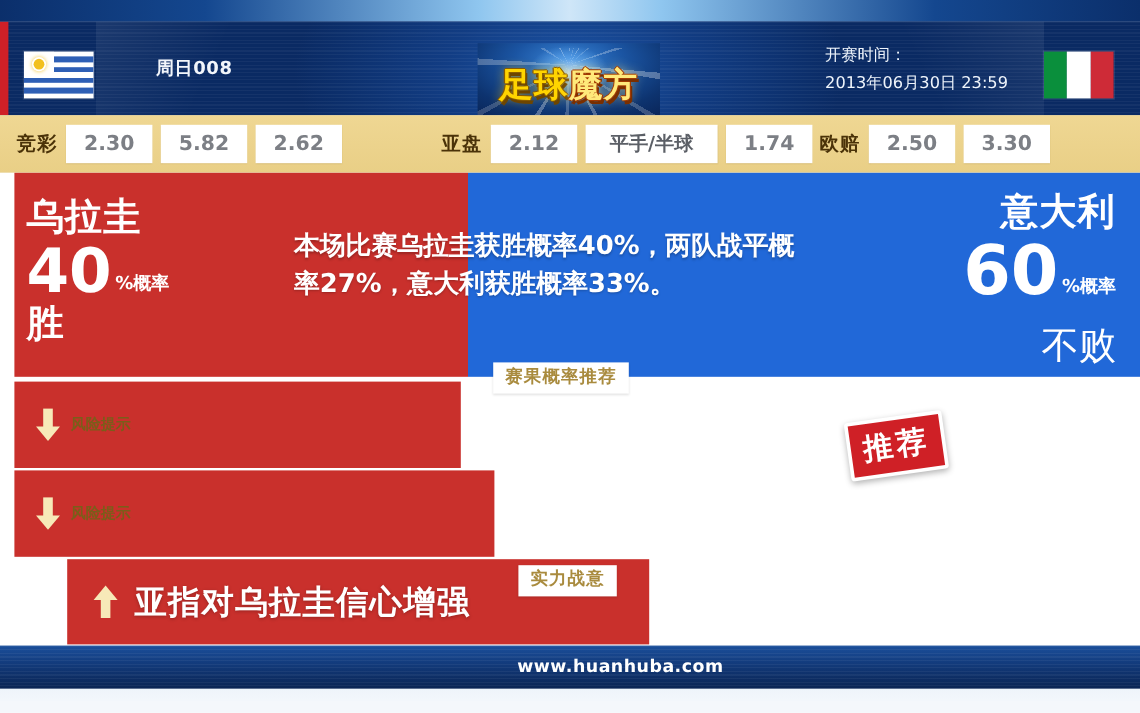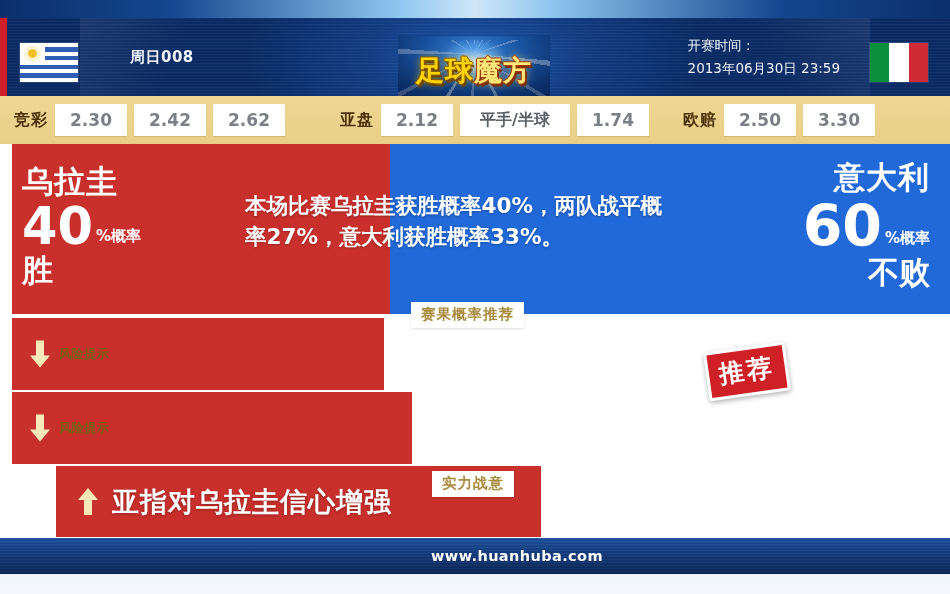--- a/index.html
+++ b/index.html
@@ -120,21 +120,21 @@
     font-size:16px;font-weight:bold;color:#4a3208;letter-spacing:1px;
   }
   .odds-cell{
     background:#fff;color:#7c7f85;font-weight:bold;font-size:17px;
     height:32px;min-width:56px;padding:0 8px;
     display:flex;align-items:center;justify-content:center;
     box-shadow:0 1px 1px rgba(120,90,20,.18);
   }
   .odds-cell.wide{min-width:94px;font-size:16px;color:#5b5f66;}
   .g1{position:absolute;left:14px;}
-  .g2{position:absolute;left:340px;align-items:center;}
+  .g2{position:absolute;left:368px;align-items:center;}
   .g3{position:absolute;left:683px;}
 
   
   .rows{position:absolute;left:0;top:144px;width:950px;height:394px;background:#fff;}
   .row{position:absolute;left:12px;width:950px;display:flex;}
   .side{height:100%;position:relative;overflow:hidden;}
   .red{background:#c9302c;}
   .blue{background:#2168d8;}
   .blue-bright{background:#2a71e8;}
 
@@ -152,21 +152,21 @@
   .team-left .suffix{font-size:15px;font-weight:bold;margin-left:3px;margin-bottom:7px;}
   .team-left .res{font-size:31px;font-weight:bold;margin-top:4px;}
 
   .team-right{
     position:absolute;right:20px;top:18px;color:#fff;line-height:1;text-align:right;
   }
   .team-right .nm{font-size:31px;font-weight:bold;letter-spacing:1px;}
   .team-right .pctline{display:flex;align-items:flex-end;justify-content:flex-end;margin-top:6px;}
   .team-right .num{font-size:57px;font-weight:bold;line-height:.95;}
   .team-right .suffix{font-size:15px;font-weight:bold;margin-left:3px;margin-bottom:7px;}
-  .team-right .res{font-size:31px;font-weight:bold;margin-top:4px;}
+  .team-right .res{font-size:31px;font-weight:normal;margin-top:20px;}
 
   .summary{
     position:absolute;left:245px;top:46px;width:430px;
     color:#fff;font-size:21.5px;font-weight:bold;line-height:1.45;
     text-shadow:0 1px 2px rgba(0,0,0,.25);
   }
 
   .tab{
     position:absolute;background:#fff;color:#a98b3e;
     font-size:14.5px;font-weight:bold;letter-spacing:1px;
@@ -276,21 +276,21 @@
         <i class="w"></i>
         <i class="r"></i>
     </div>
   </div>
 
   <div class="odds">
 
     <div class="odds-group g1">
       <span class="odds-label">竞彩</span>
       <span class="odds-cell">2.30</span>
-      <span class="odds-cell">2.42</span>
+      <span class="odds-cell">5.82</span>
       <span class="odds-cell">2.62</span>
     </div>
 
     <div class="odds-group g2">
       <span class="odds-label">亚盘</span>
       <span class="odds-cell">2.12</span>
       <span class="odds-cell wide">平手/半球</span>
       <span class="odds-cell">1.74</span>
     </div>
 

